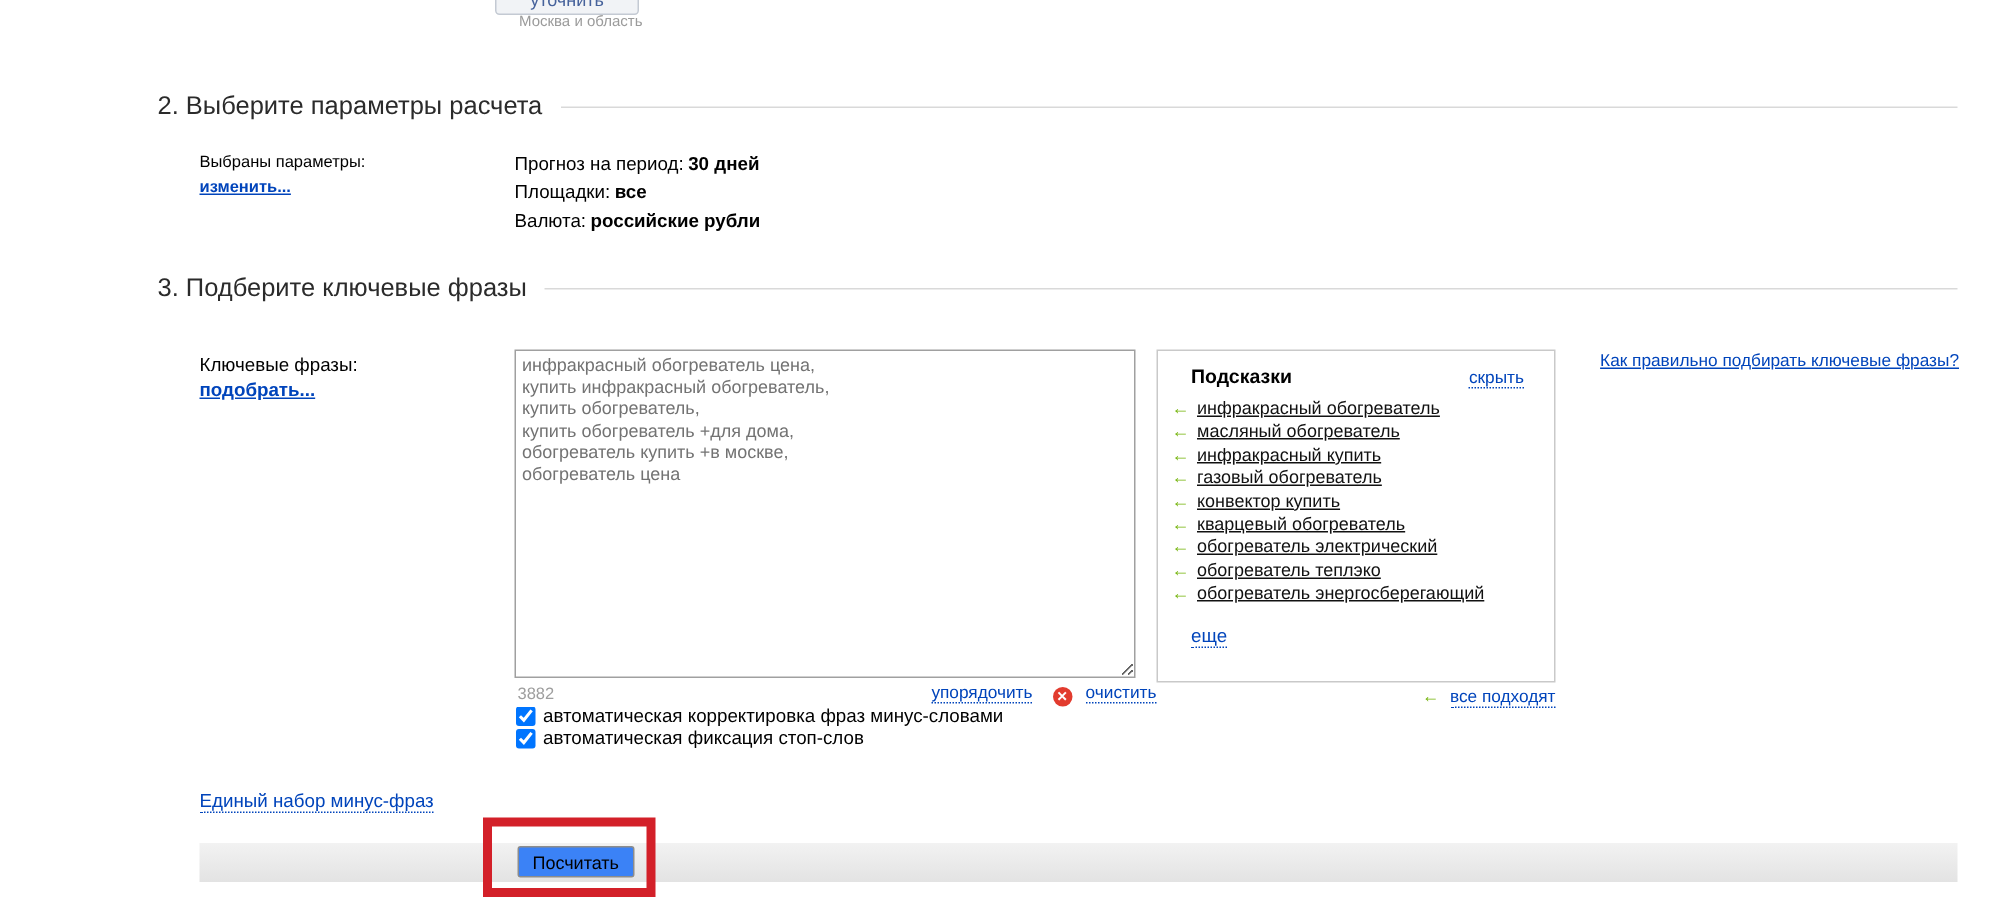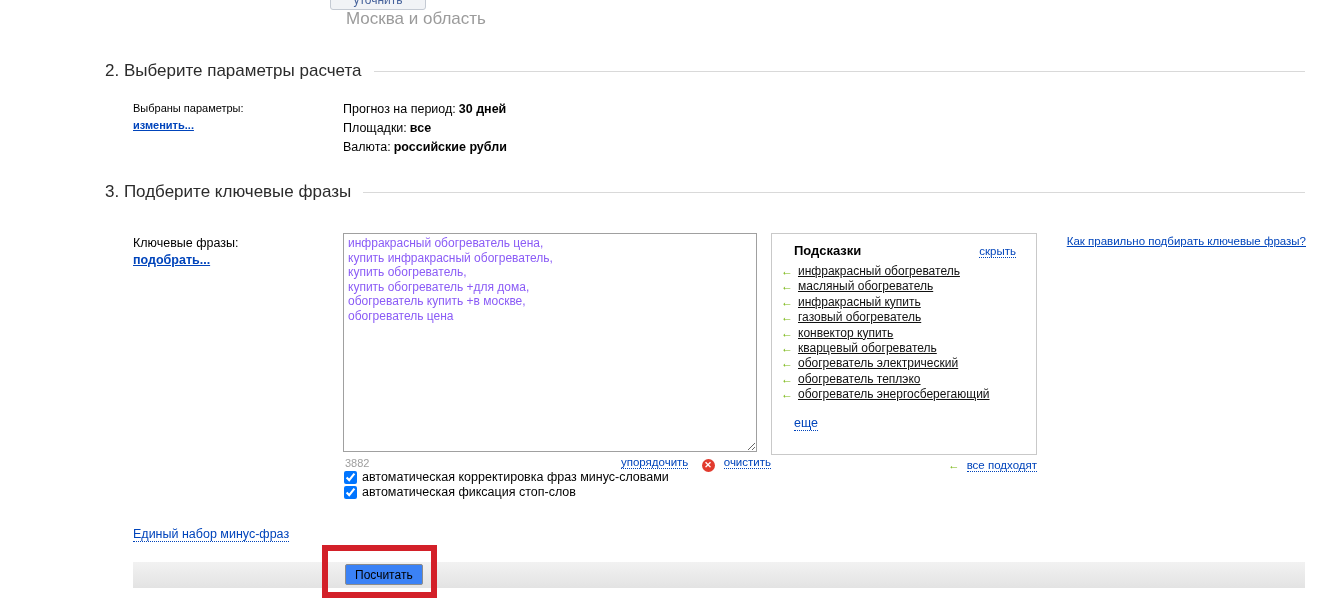--- a/index.html
+++ b/index.html
@@ -14,41 +14,41 @@
   .lnk.dotted { border-bottom:1px dotted #0044bb; }
   .lnk.bold { font-weight:bold; }
 
   
   .refine-btn {
     position:absolute; left:330px; top:-14px; width:96px; height:24px;
     background:#f1f3f6; border:1px solid #c4cad3; border-radius:3px;
     color:#46629b; font-size:12px; display:flex; align-items:flex-end;
     justify-content:center; padding-bottom:2px;
   }
-  .region-label { position:absolute; left:346px; top:9px; font-size:17px; color:#9b9b9b; }
+  .region-label { position:absolute; left:346px; top:9px; font-size:10px; color:#9b9b9b; }
 
   
   .sec-head { position:absolute; left:105px; width:1200px; display:flex; align-items:center; }
   .sec-title { font-size:17px; color:#2b2b2b; white-space:nowrap; }
   .sec-line { flex:1; height:1px; background:#d9d9d9; margin-left:12px; }
   #sec2-head { top:61px; }
   #sec3-head { top:182px; }
 
   
   .params-left { position:absolute; left:133px; top:100px; font-size:11px; line-height:17px; }
   .params-right { position:absolute; left:343px; top:100px; font-size:12.5px; line-height:19px; }
   .params-right b { margin-left:3px; }
 
   
   .sec3-desc { position:absolute; left:133px; top:211px; font-size:12.5px; }
   .kw-left { position:absolute; left:133px; top:235px; font-size:12.5px; line-height:17px; }
   .kw-textarea {
     position:absolute; left:343px; top:233px; width:414px; height:219px;
     border:1px solid #a0a0a0; font-family:"Liberation Sans", sans-serif;
-    font-size:12px; line-height:14.5px; padding:2px 4px; color:#8b5cf6;
+    font-size:12px; line-height:14.5px; padding:2px 4px; color:#737373;
     resize:both; overflow:auto; background:#fff;
   }
   .kw-counter { position:absolute; left:345px; top:457px; font-size:11px; color:#9e9e9e; }
   .kw-links { position:absolute; left:357px; top:456px; width:414px; text-align:right; font-size:11.5px; }
   .kw-links .lnk { margin-left:6px; }
   .clear-icon {
     display:inline-block; width:13px; height:13px; border-radius:50%;
     background:#e23b2e; color:#fff; font-size:9px; line-height:13px;
     text-align:center; vertical-align:-2px; margin-left:10px; font-weight:bold;
   }

